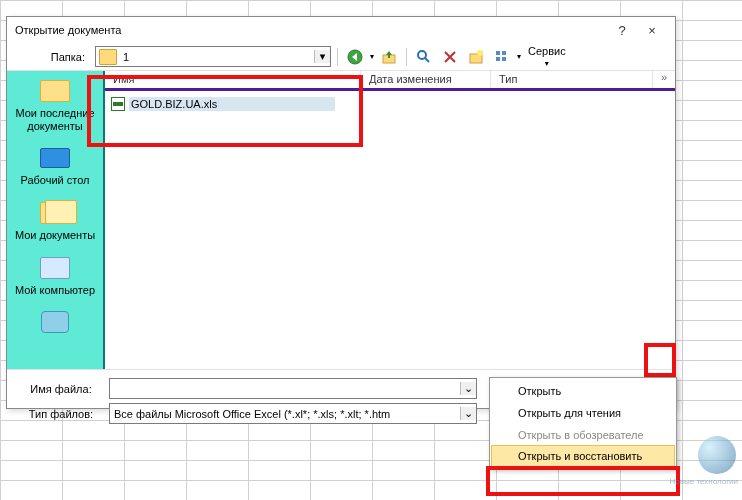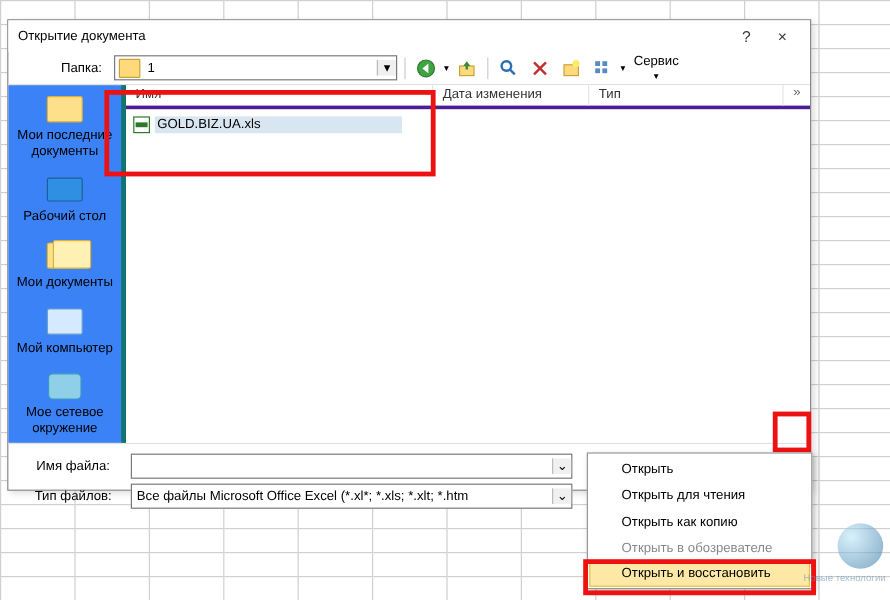--- a/index.html
+++ b/index.html
@@ -21,21 +21,21 @@
   .folder-combo { display: flex; align-items: center; border: 1px solid #7a7a7a; height: 21px; width: 236px; background: #fff; }
   .folder-combo .ico { width: 18px; height: 16px; margin: 0 3px; background: #ffd97a; border: 1px solid #c9a33b; border-radius: 1px; }
   .folder-combo .txt { flex: 1; padding: 0 3px; }
   .folder-combo .dd { width: 16px; text-align: center; border-left: 1px solid #bbb; background: #f0f0f0; }
   .tbtn { width: 22px; height: 22px; display: flex; align-items: center; justify-content: center; border: 1px solid transparent; }
   .tsep { width: 1px; height: 18px; background: #ccc; margin: 0 2px; }
   .service { display: flex; align-items: center; gap: 2px; padding: 0 3px; flex-direction: column; }
   .service .dd { font-size: 8px; }
 
   .body { display: flex; height: 298px; }
-  .places { width: 98px; background: #3b82f6; border-right: 4px solid #0f766e; overflow: hidden; }
+  .places { width: 98px; background: #5eead4; border-right: 2px solid #0f766e; overflow: hidden; }
   .place { display: flex; flex-direction: column; align-items: center; padding: 6px 2px; text-align: center; line-height: 1.15; }
   .place .pi { width: 34px; height: 28px; margin-bottom: 2px; display: flex; align-items: center; justify-content: center; }
   .pi-folder { background: #ffe08a; border: 1px solid #d9b23a; width: 30px; height: 22px; border-radius: 2px; }
   .pi-desktop { background: #2f8fe0; width: 30px; height: 20px; border: 1px solid #1b5e9e; border-radius: 2px; }
   .pi-docs { background: #ffe08a; border: 1px solid #d9b23a; width: 30px; height: 22px; border-radius: 2px; position: relative; }
   .pi-docs::after { content: ""; position: absolute; left: 4px; top: -3px; width: 30px; height: 22px; background: #fff0b3; border: 1px solid #d9b23a; border-radius: 2px; }
   .pi-pc { width: 30px; height: 22px; background: #d6eaff; border: 1px solid #6aa0d0; border-radius: 2px; }
   .pi-net { width: 28px; height: 22px; background: #8fd0e8; border: 1px solid #3a9abf; border-radius: 4px; }
 
   .filearea { flex: 1; position: relative; background: #fff; }
@@ -524,21 +524,20 @@
       <div class="place">
         <div class="pi">
             <div class="pi-pc"></div>
           </div>
         <span>Мой компьютер</span>
       </div>
       <div class="place">
         <div class="pi">
             <div class="pi-net"></div>
           </div>
-        <span>Мое сетевое окружение</span>
       </div>
     </div>
 
     <div class="filearea">
       <div class="cols">
         <div class="ch name">Имя</div>
         <div class="ch date">Дата изменения</div>
         <div class="ch type">Тип</div>
         <div class="more">»</div>
       </div>
@@ -575,23 +574,20 @@
 
   <div class="red2"></div>
 
   <div class="menu">
     <div class="mitem">
         <span>Открыть</span>
       </div>
     <div class="mitem">
         <span>Открыть для чтения</span>
       </div>
-    <div class="mitem">
-        <span>Открыть как копию</span>
-      </div>
     <div class="mitem" style="color:#888;">
         <span>Открыть в обозревателе</span>
       </div>
     <div class="mitem sel">
         <span>Открыть и восстановить</span>
       </div>
     <div class="red3"></div>
   </div>
 </div>
 

